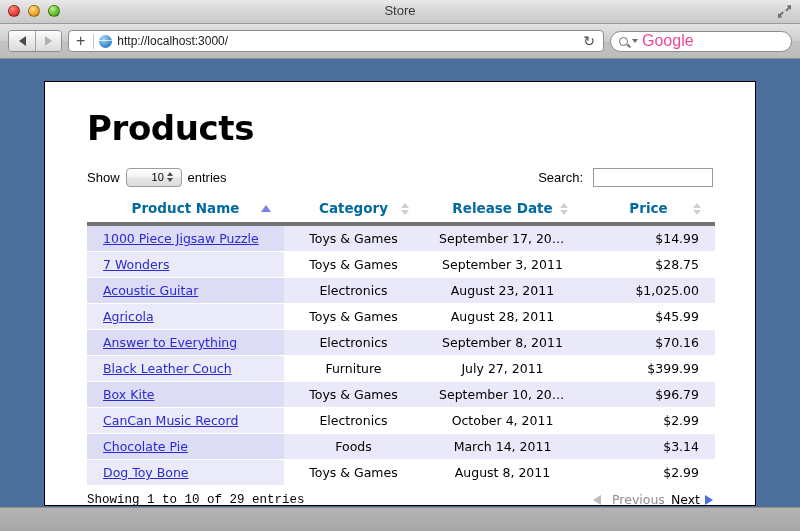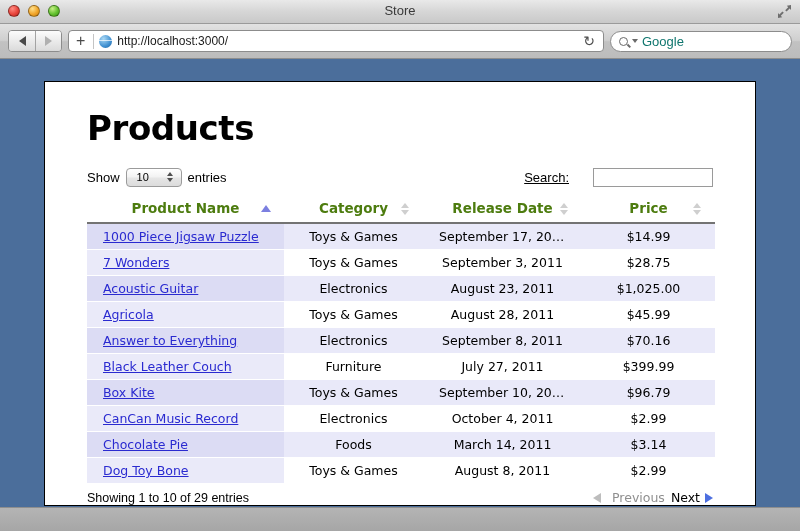--- a/index.html
+++ b/index.html
@@ -124,21 +124,21 @@
     position: relative; flex:0 0 auto;
   }
   .mag::after {
     content:''; position:absolute; right:-4px; bottom:-2px;
     width:4px; height:1.6px; background:#6a6a6a; transform:rotate(45deg);
   }
   .mag-caret {
     width:0;height:0;border-left:3px solid transparent;border-right:3px solid transparent;
     border-top:4px solid #6a6a6a; flex:0 0 auto;
   }
-  .search-ph { font-size: 13px; color: #0f766e; }
+  .search-ph { font-size: 16px; color: #ec4899; }
 
   
   .viewport {
     flex: 1 1 auto;
     background: #4b6e9b;
     position: relative;
     overflow: hidden;
   }
   .page-panel {
     position: absolute;
@@ -167,32 +167,32 @@
   }
   .dt-length { font-size: 13px; color: #000; display: flex; align-items: center; gap: 6px; }
   .mac-select {
     position: relative;
     display: inline-flex; align-items: center;
     width: 56px; height: 19px;
     border: 1px solid #9b9b9b;
     border-radius: 4px;
     background: linear-gradient(to bottom, #ffffff 0%, #f2f2f2 48%, #e6e6e6 52%, #dcdcdc 100%);
     box-shadow: 0 1px 0 rgba(255,255,255,0.8) inset;
-    padding-left: 10px;
+    padding-left: 25px;
     font-size: 11px; color: #000;
     cursor: pointer;
   }
   .mac-select .steppers {
     position: absolute; right: 8px; top: 50%; transform: translateY(-50%);
     display: flex; flex-direction: column; gap: 2px;
   }
   .st-up { width:0;height:0;border-left:3px solid transparent;border-right:3px solid transparent;border-bottom:4px solid #505050; }
   .st-dn { width:0;height:0;border-left:3px solid transparent;border-right:3px solid transparent;border-top:4px solid #505050; }
 
-  .dt-filter { font-size: 13px; color: #000; display: flex; align-items: center; gap: 24px; text-decoration: underline; }
+  .dt-filter { font-size: 13px; color: #000; display: flex; align-items: center; gap: 10px; }
   .search-input {
     width: 120px; height: 19px;
     border: 1px solid #9a9a9a;
     background: #ffffff;
     font-size: 12px;
     padding: 0 4px;
     font-family: "Liberation Sans", sans-serif;
     outline: none;
     color: #000;
   }
@@ -200,23 +200,23 @@
   
   table.dt {
     width: 100%;
     border-collapse: collapse;
     font-size: 13px;
     table-layout: fixed;
   }
   table.dt thead th {
     font-weight: bold;
     font-size: 13.5px;
-    color: #4d7c0f;
+    color: #0369a1;
     padding: 5px 10px 6px 10px;
-    border-bottom: 2px solid #737373;
+    border-bottom: 4px solid #737373;
     text-align: center;
     position: relative;
     cursor: pointer;
     white-space: nowrap;
     font-family: "DejaVu Sans", sans-serif;
   }
   table.dt thead th .sort-ico {
     position: absolute; right: 14px; top: 50%; transform: translateY(-50%);
     width: 9px; height: 14px;
     display: flex; flex-direction: column; align-items: center; justify-content: center; gap: 2px;
@@ -235,34 +235,34 @@
     font-family: "DejaVu Sans", sans-serif;
     font-size: 12.5px;
   }
   table.dt tbody tr.odd td { background: #e9e9f9; }
   table.dt tbody tr.even td { background: #ffffff; }
   table.dt tbody tr.odd  td.sorted { background: #dcdcf4; }
   table.dt tbody tr.even td.sorted { background: #eaeaf9; }
 
   td.c-name { text-align: left; }
   td.c-cat, td.c-date { text-align: center; }
-  td.c-price { text-align: center; padding-left: 14px; }
+  td.c-price { text-align: right; padding-left: 14px; }
 
   .prod-link {
     color: #2a2ad0;
     text-decoration: underline;
     cursor: pointer;
   }
 
   .dt-bottom {
     display: flex; justify-content: space-between; align-items: center;
     padding-top: 6px;
     font-size: 13px;
   }
-  .dt-info { color: #000; font-family: Liberation Sans, sans-serif; font-size: 12.5px; }
+  .dt-info { color: #000; font-family: Liberation Mono, monospace; font-size: 12.5px; }
   .dt-paginate { display: flex; align-items: center; gap: 6px; font-family: "DejaVu Sans", sans-serif; font-size: 12.5px; }
   .pg-prev { color: #8f8f8f; cursor: default; display: flex; align-items: center; gap: 11px; }
   .pg-next { color: #000; cursor: pointer; display: flex; align-items: center; gap: 5px; }
   .pg-tri-l-off { width:0;height:0;border-top:5px solid transparent;border-bottom:5px solid transparent;border-right:8px solid #bdbdbd; }
   .pg-tri-r-on  { width:0;height:0;border-top:5px solid transparent;border-bottom:5px solid transparent;border-left:8px solid #4d6fe0; }
 
   .statusbar {
     height: 24px;
     background: linear-gradient(to bottom,#b4b4b4,#a6a6a6);
     border-top: 1px solid #8e8e8e;

